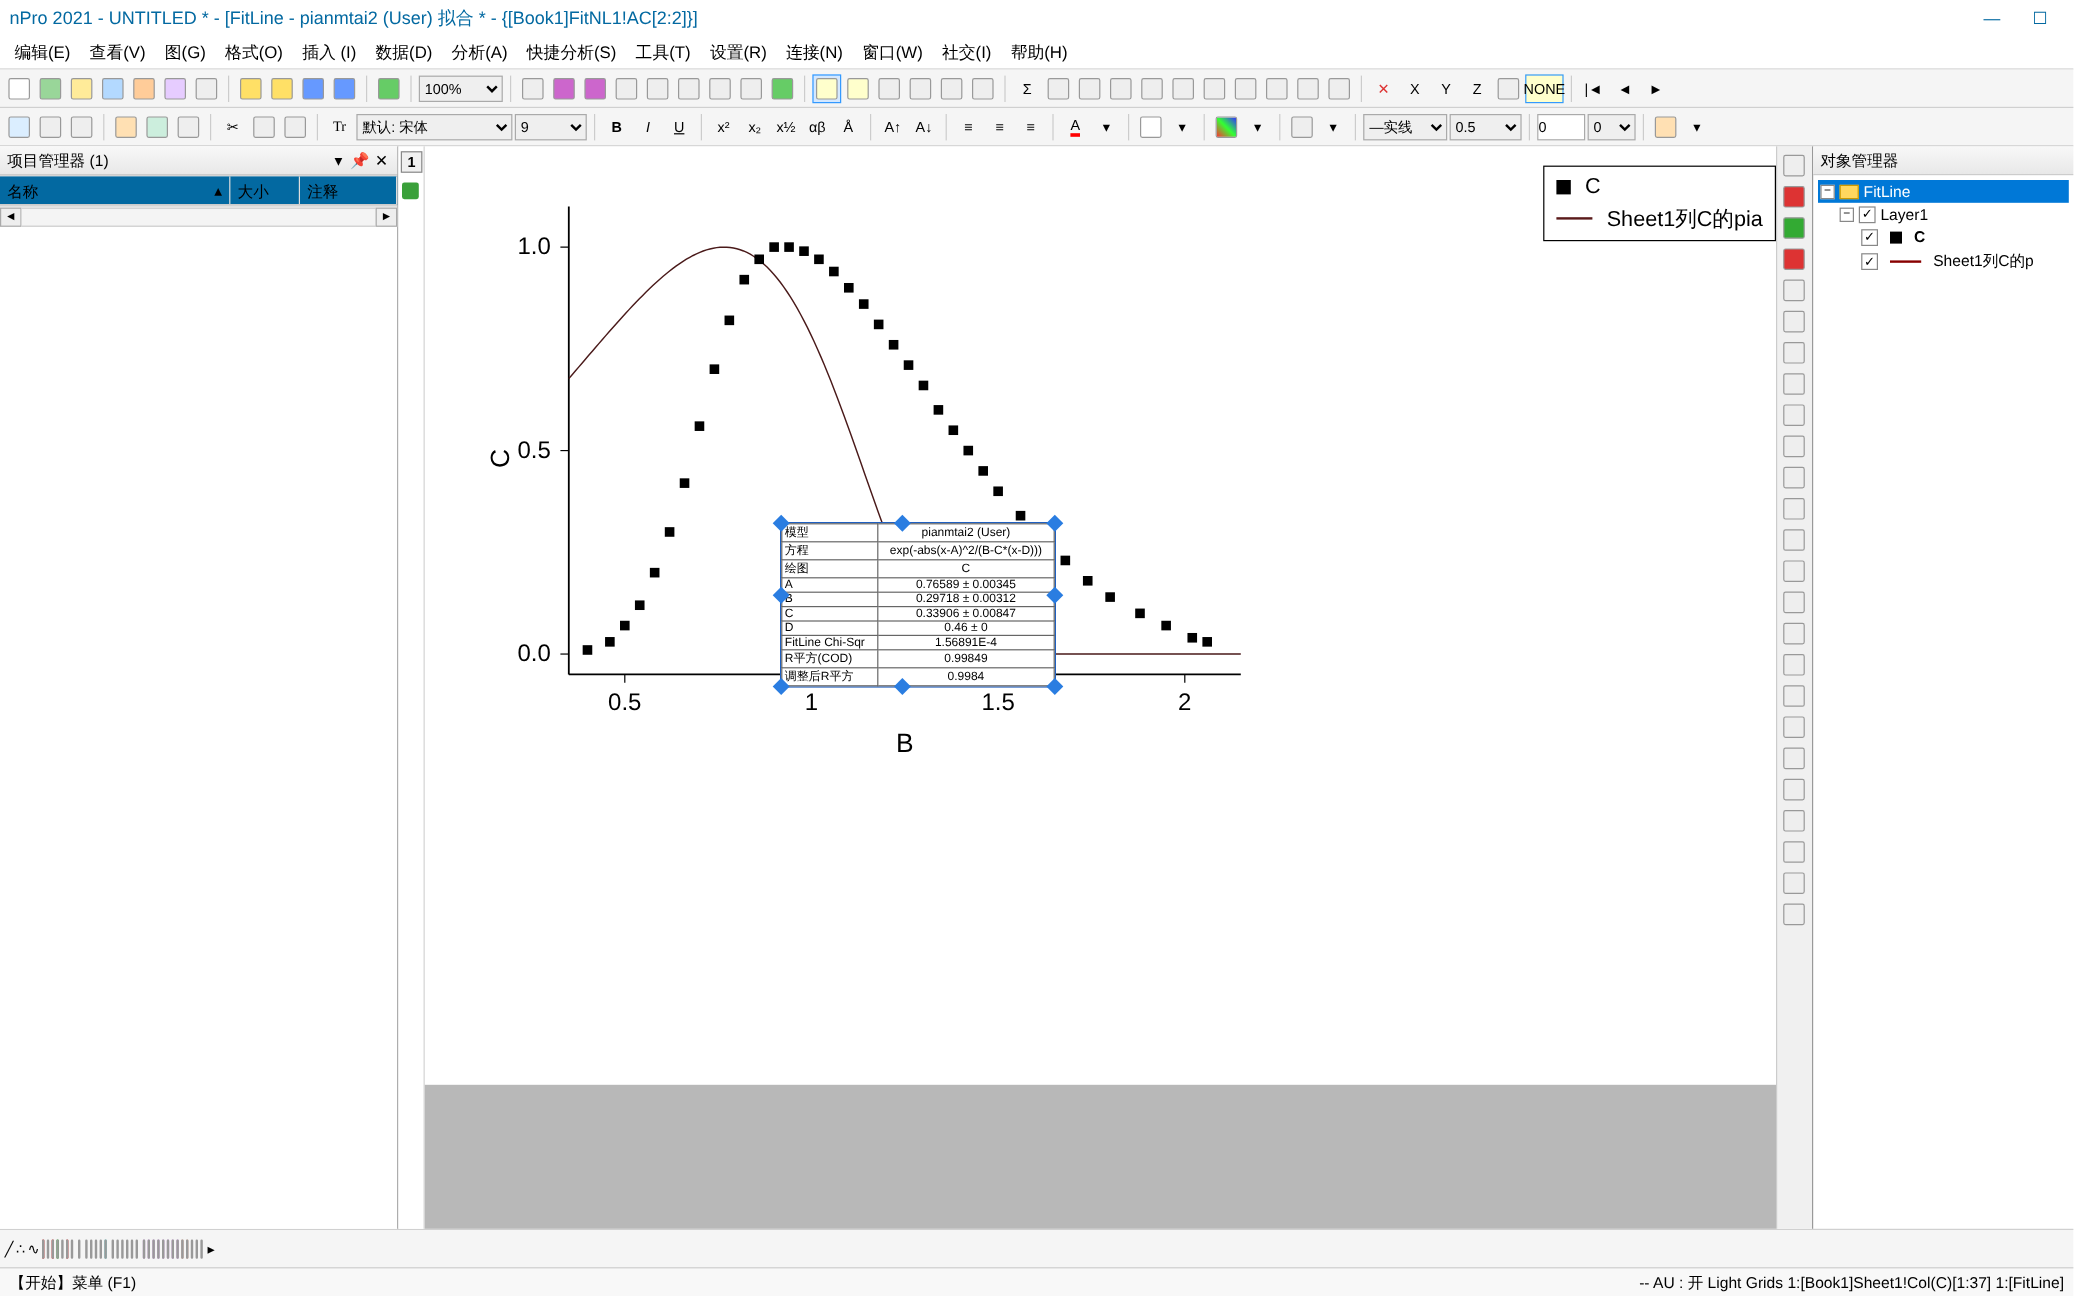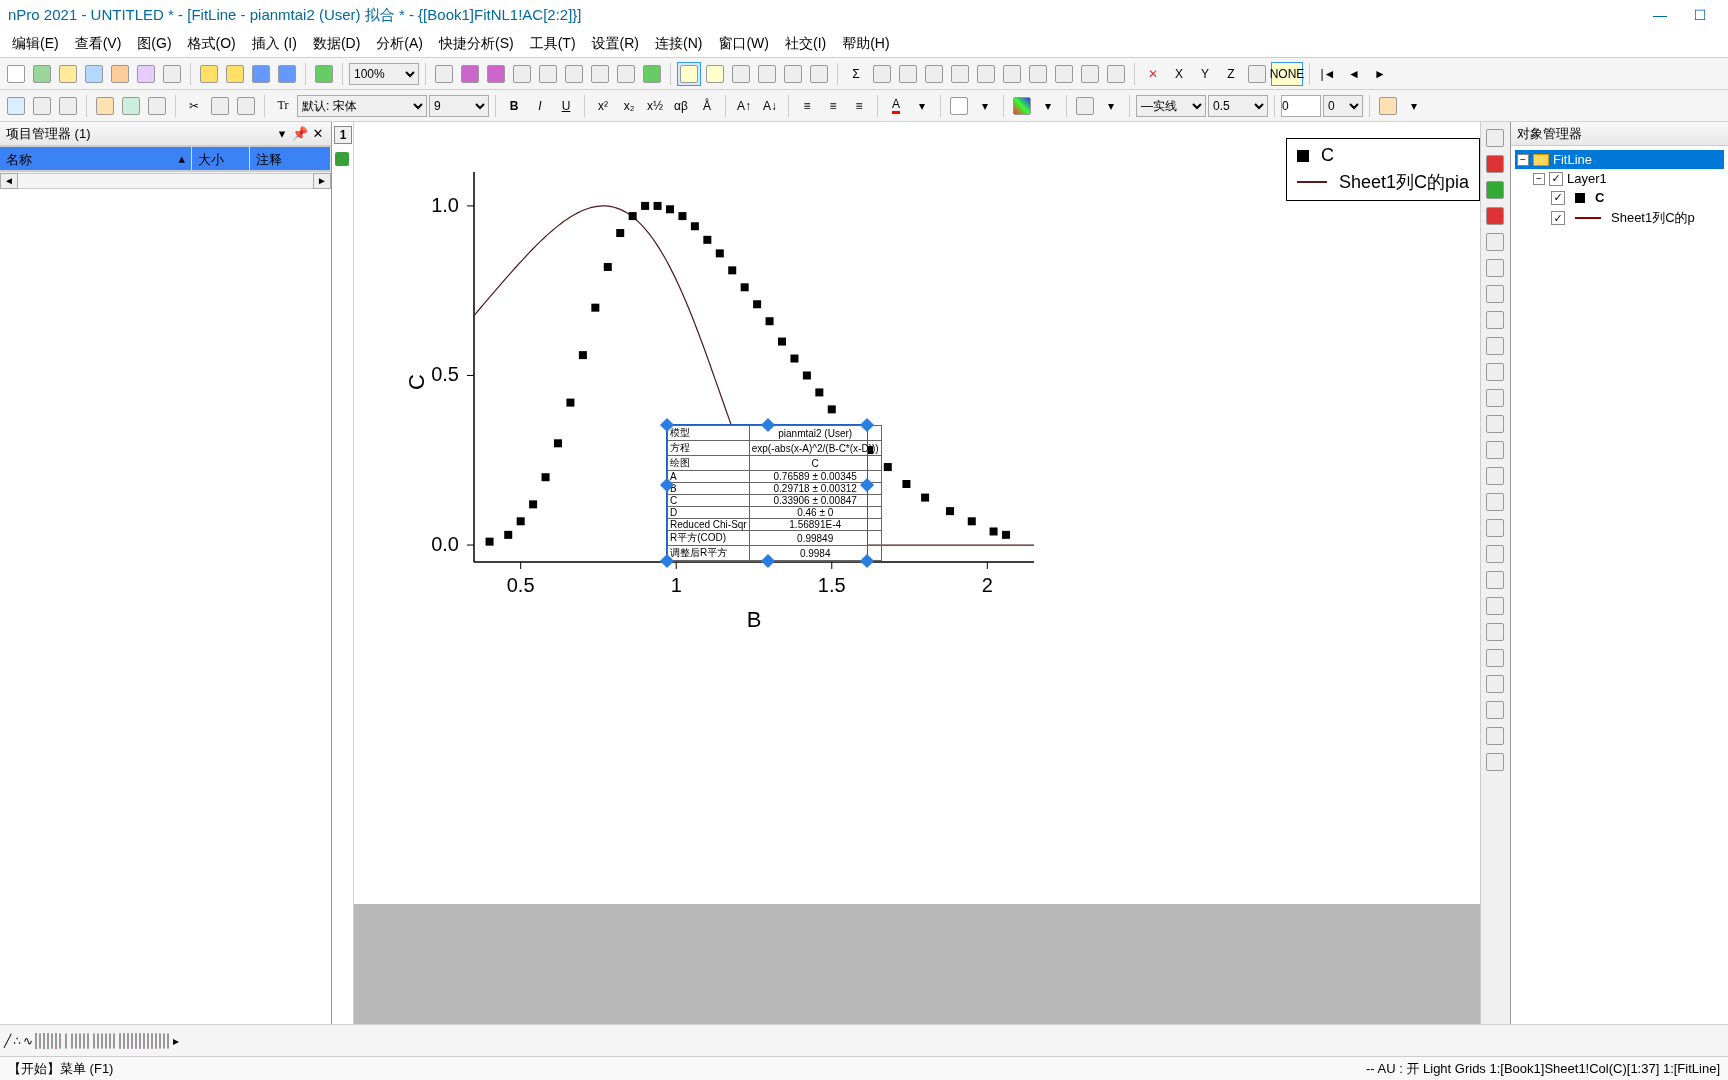--- a/index.html
+++ b/index.html
@@ -18,21 +18,21 @@
 .left-panel { width: 332px; border-right: 1px solid #999; display: flex; flex-direction: column; background: #fff; }
 .panel-header { height: 24px; background: linear-gradient(#f8f8f8, #e8e8e8); border-bottom: 1px solid #ccc; display: flex; align-items: center; padding: 0 6px; font-size: 13px; }
 .panel-header .spacer { flex: 1; }
 .panel-header .pbtn { width: 14px; height: 14px; margin-left: 4px; cursor: pointer; display: flex; align-items: center; justify-content: center; }
 .tree-area { flex: 1; padding: 4px; font-size: 14px; }
 .tree-item { display: flex; align-items: center; padding: 2px 4px; cursor: pointer; }
 .tree-item .folder-icon { width: 16px; height: 14px; background: #ffd75e; border: 1px solid #cc9900; margin-right: 4px; border-radius: 1px; }
 .tree-indent { margin-left: 20px; }
 .tree-connector { display:inline-block; width:14px; border-bottom:1px dotted #999; margin-right:2px; vertical-align: middle;}
 .file-list { height: 380px; border-top: 1px solid #ccc; display: flex; flex-direction: column; }
-.file-list-header { display: flex; height: 24px; background: #3b82f6; border-bottom: 1px solid #ccc; font-size: 13px; }
+.file-list-header { display: flex; height: 24px; background: #0369a1; border-bottom: 1px solid #ccc; font-size: 13px; }
 .file-list-header div { padding: 4px 6px; border-right: 1px solid #ddd; }
 .file-list-body { flex: 1; overflow: auto; }
 .file-row { display: flex; padding: 4px 6px; font-size: 14px; cursor: pointer; }
 .book-icon { width: 16px; height: 14px; background: linear-gradient(#cceecc,#88cc88); border: 1px solid #66aa66; margin-right: 4px; display:inline-block; }
 .scroll-row { height: 18px; display: flex; align-items: center; background:#f0f0f0; border-top:1px solid #ccc;}
 .scroll-row .sbtn { width:18px; height:16px; border:1px solid #aaa; background:#eee; display:flex; align-items:center; justify-content:center; font-size:10px; cursor:pointer;}
 .scroll-row .strack { flex:1; height:16px; background:#f4f4f4; border:1px solid #ccc; border-left:none; border-right:none;}
 .center-panel { flex: 1; display: flex; position: relative; }
 .plot-margin { width: 22px; background: #fff; border-right:1px solid #ccc; position:relative;}
 .layer-tab { position:absolute; top:4px; left:2px; width:18px; height:18px; border:1px solid #888; background:#f0f0f0; display:flex; align-items:center; justify-content:center; font-size:12px; font-weight:bold;}
@@ -428,21 +428,21 @@
         <div class="legend-row">
             <span class="legend-sym-sq"></span>
             <span>C</span>
           </div>
         <div class="legend-row">
             <span class="legend-sym-ln"></span>
             <span>Sheet1列C的pia</span>
           </div>
       </div>
 
-      <div class="fit-table" style="left:296px; top:302px; width:202px;margin-left:16px;">
+      <div class="fit-table" style="left:296px; top:313px; width:230px;">
 
         <span class="sel-handle" style="left:-5px; top:-5px;"></span>
         <span class="sel-handle" style="left:96px; top:-5px;"></span>
         <span class="sel-handle" style="right:-5px; top:-5px;"></span>
         <span class="sel-handle" style="left:-5px; top:55px;"></span>
         <span class="sel-handle" style="right:-5px; top:55px;"></span>
         <span class="sel-handle" style="left:-5px; bottom:-5px;"></span>
         <span class="sel-handle" style="left:96px; bottom:-5px;"></span>
         <span class="sel-handle" style="right:-5px; bottom:-5px;"></span>
         <table>
@@ -469,21 +469,21 @@
               </tr>
           <tr>
                 <td>C</td>
                 <td class="val">0.33906 ± 0.00847</td>
               </tr>
           <tr>
                 <td>D</td>
                 <td class="val">0.46 ± 0</td>
               </tr>
           <tr>
-                <td>Reduced Chi-Sqr</td>
+                <td>FitLine Chi-Sqr</td>
                 <td class="val">1.56891E-4</td>
               </tr>
           <tr>
                 <td>R平方(COD)</td>
                 <td class="val">0.99849</td>
               </tr>
           <tr>
                 <td>调整后R平方</td>
                 <td class="val">0.9984</td>
               </tr>

